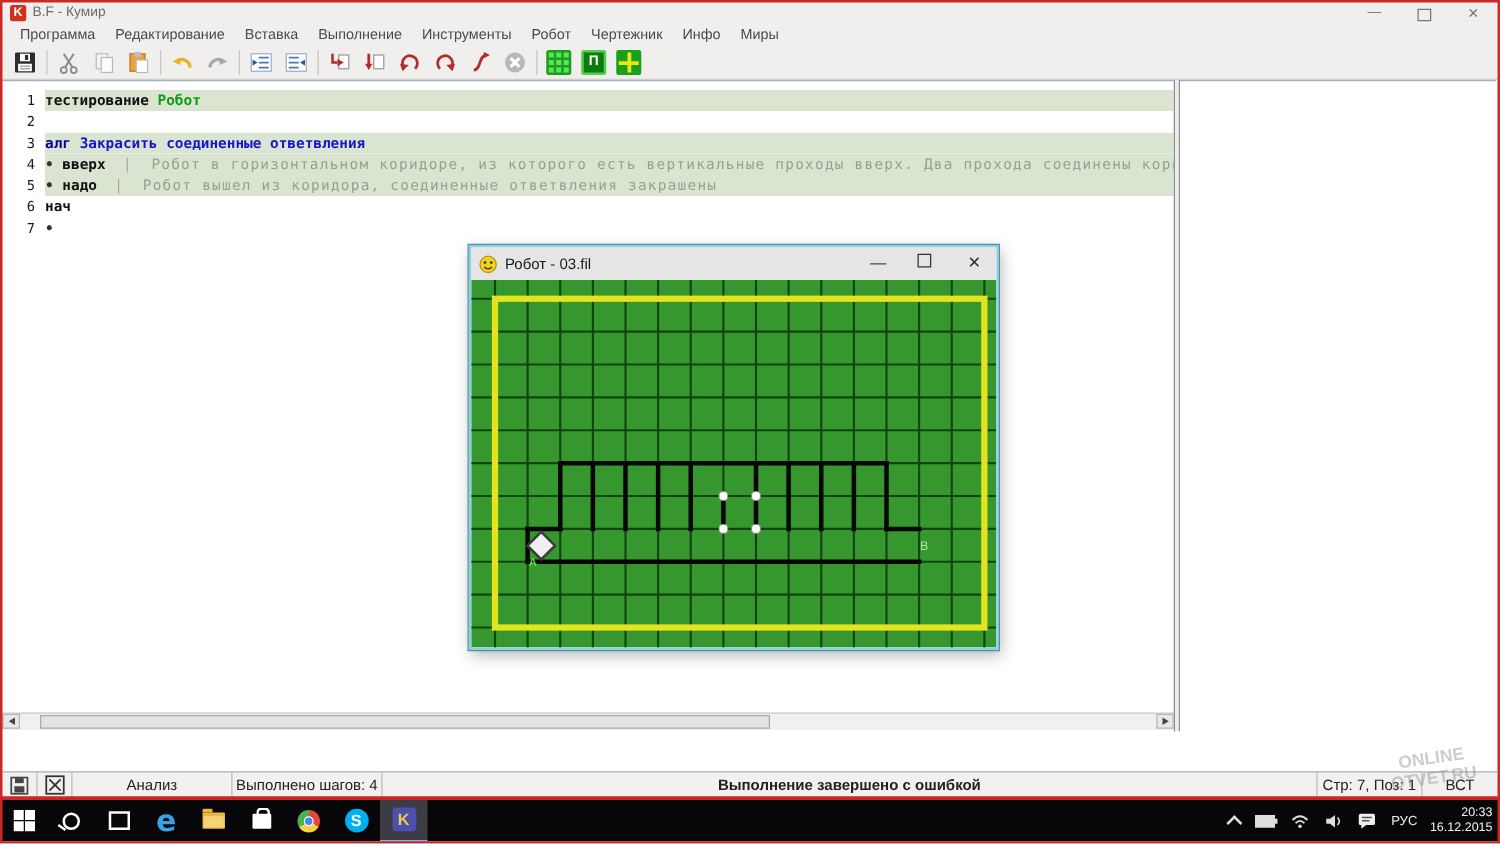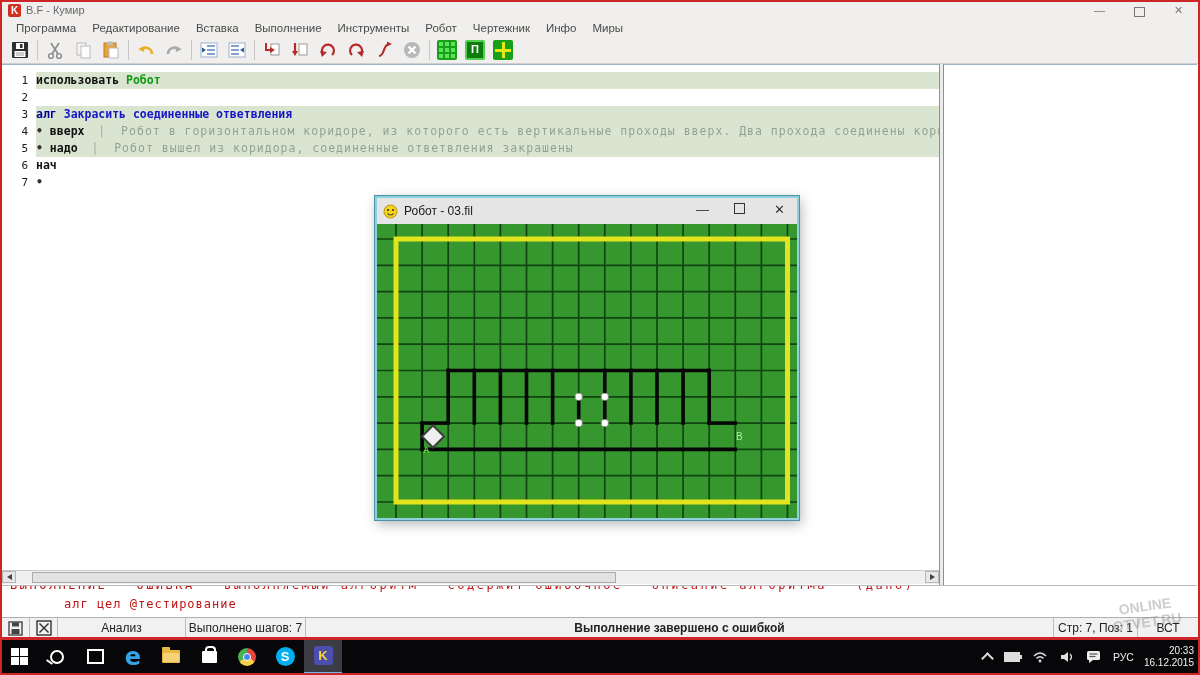--- a/index.html
+++ b/index.html
@@ -262,21 +262,21 @@
       <div class="gicon g-win">П</div>
     </div>
     <div class="tbtn">
       <div class="gicon g-cross"></div>
     </div>
   </div>
 
   <div class="abs" id="editor">
     <div class="ed-line band" style="top:7px;">
       <span class="lnum">1</span>
-      <span class="lcode"><span class="kw">использовать </span><span class="actor">Робот</span></span>
+      <span class="lcode"><span class="kw">тестирование </span><span class="actor">Робот</span></span>
     </div>
     <div class="ed-line" style="top:24px;">
       <span class="lnum">2</span>
       <span class="lcode"></span>
     </div>
     <div class="ed-line band" style="top:41px;">
       <span class="lnum">3</span>
       <span class="lcode"><span class="kw2">алг </span><span class="aname">Закрасить соединенные ответвления</span></span>
     </div>
     <div class="ed-line band" style="top:58px;">
@@ -305,44 +305,38 @@
         <div class="tri-l"></div>
       </div>
     <div style="position:relative;flex:1;">
       <div id="hthumb"></div>
     </div>
     <div class="sb-btn">
         <div class="tri-r"></div>
       </div>
   </div>
 
-  <div class="abs" id="error-pane">
-    <div id="err1wrap">
-      <span class="err" id="err1">ВЫПОЛНЕНИЕ   ОШИБКА   выполняемый алгоритм   содержит ошибочное   описание алгоритма   (дано)</span>
-    </div>
-    <span class="err" id="err2">алг цел @тестирование</span>
-  </div>
 
   <div class="abs" id="statusbar">
     <div class="st-cell" style="width:28px;">
       <svg width="15" height="15">
           <rect x="1" y="1" width="13" height="13" fill="none" stroke="#444" stroke-width="1.4"></rect>
           <rect x="4" y="1.5" width="7" height="4" fill="#444"></rect>
           <rect x="3.5" y="8" width="8" height="5" fill="#444"></rect>
         </svg>
     </div>
     <div class="st-cell" style="width:28px;">
       <svg width="16" height="16">
           <rect x="1" y="1" width="14" height="14" fill="none" stroke="#333" stroke-width="1.4"></rect>
           <line x1="3.5" y1="3.5" x2="12.5" y2="12.5" stroke="#333" stroke-width="1.4"></line>
           <line x1="12.5" y1="3.5" x2="3.5" y2="12.5" stroke="#333" stroke-width="1.4"></line>
         </svg>
     </div>
     <div class="st-cell" style="width:128px;">Анализ</div>
-    <div class="st-cell" style="width:120px;">Выполнено шагов: 7</div>
+    <div class="st-cell" style="width:120px;">Выполнено шагов: 4</div>
     <div class="st-cell" style="flex:1;font-weight:bold;">Выполнение завершено с ошибкой</div>
     <div class="st-cell" style="width:84px;">Стр: 7, Поз: 1</div>
     <div class="st-cell" style="width:60px;border-right:none;">ВСТ</div>
   </div>
 
   <div class="abs" id="red-line"></div>
 
   <div class="abs" id="taskbar">
     <div class="tb-ico">
         <div class="win-logo">

